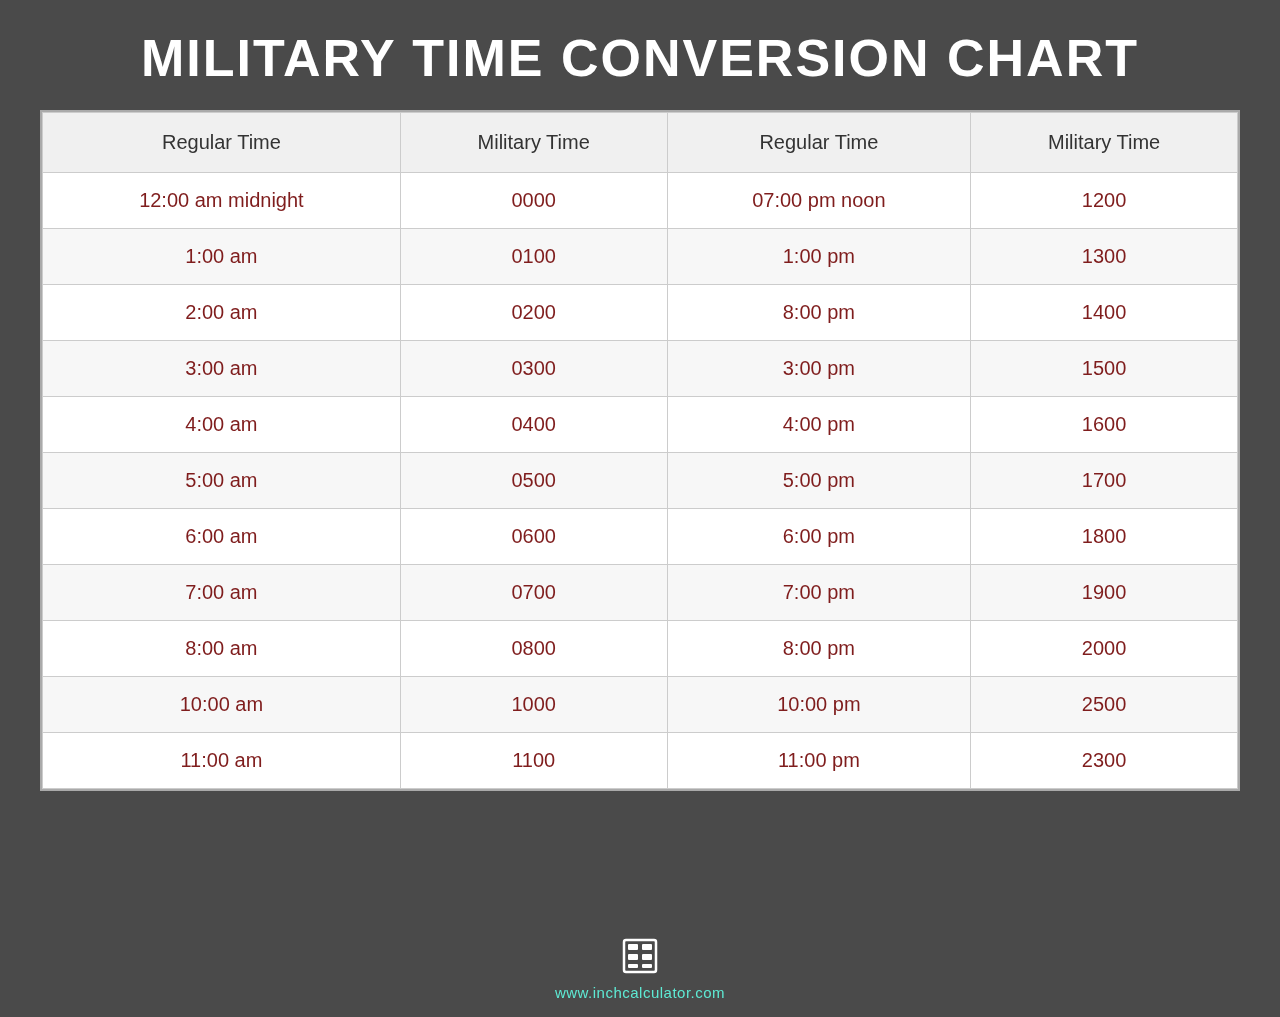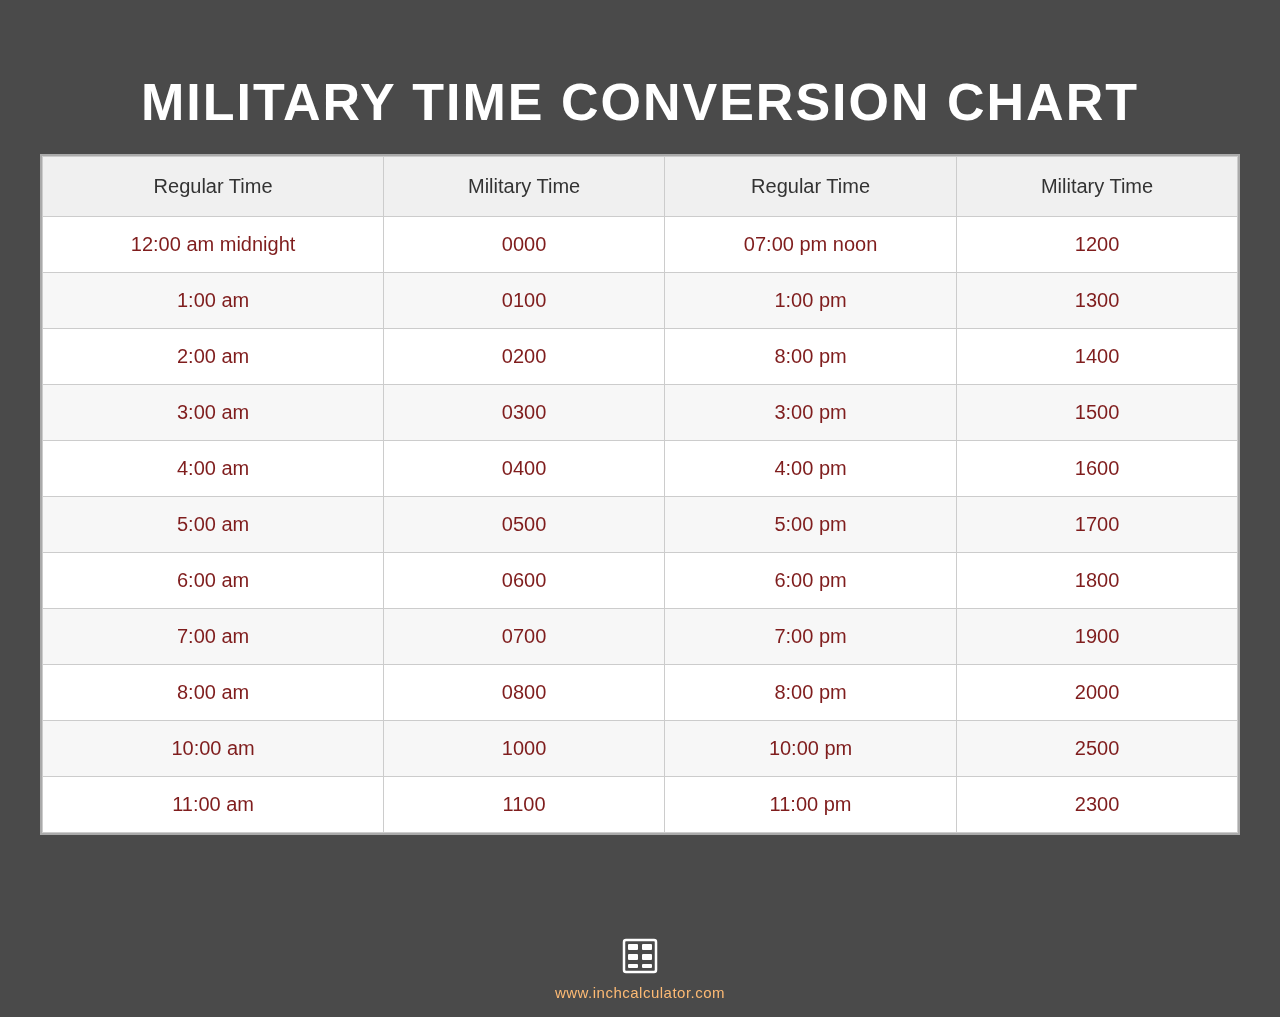--- a/index.html
+++ b/index.html
@@ -24,37 +24,36 @@
       padding: 28px 40px 22px;
       text-align: center;
     }
 
     .header h1 {
       color: #ffffff;
       font-size: 52px;
       font-weight: 900;
       letter-spacing: 2px;
       text-transform: uppercase;
-      margin-top: 44px;
     }
 
     .table-container {
       width: 1200px;
       margin: 0 auto;
       background: #ffffff;
       border: 2px solid #aaaaaa;
     }
 
     table {
       width: 100%;
       border-collapse: collapse;
     }
 
     thead tr th {
-      padding: 18px 28px;
+      padding: 18px 20px;
       font-size: 20px;
       font-weight: 400;
       color: #333333;
       text-align: center;
       border: 1px solid #cccccc;
       background-color: #f0f0f0;
     }
 
     tbody tr td {
       padding: 16px 20px;
@@ -76,21 +75,21 @@
       width: 100%;
       background-color: #4a4a4a;
       display: flex;
       flex-direction: column;
       align-items: center;
       padding: 18px 0 16px;
       margin-top: auto;
     }
 
     .footer-url {
-      color: #fdba74;
+      color: #5eead4;
       font-size: 15px;
       letter-spacing: 0.5px;
     }
   </style>
 </head>
 <body>
 
 <div class="header">
   <h1>MILITARY TIME CONVERSION CHART</h1>
 </div>

